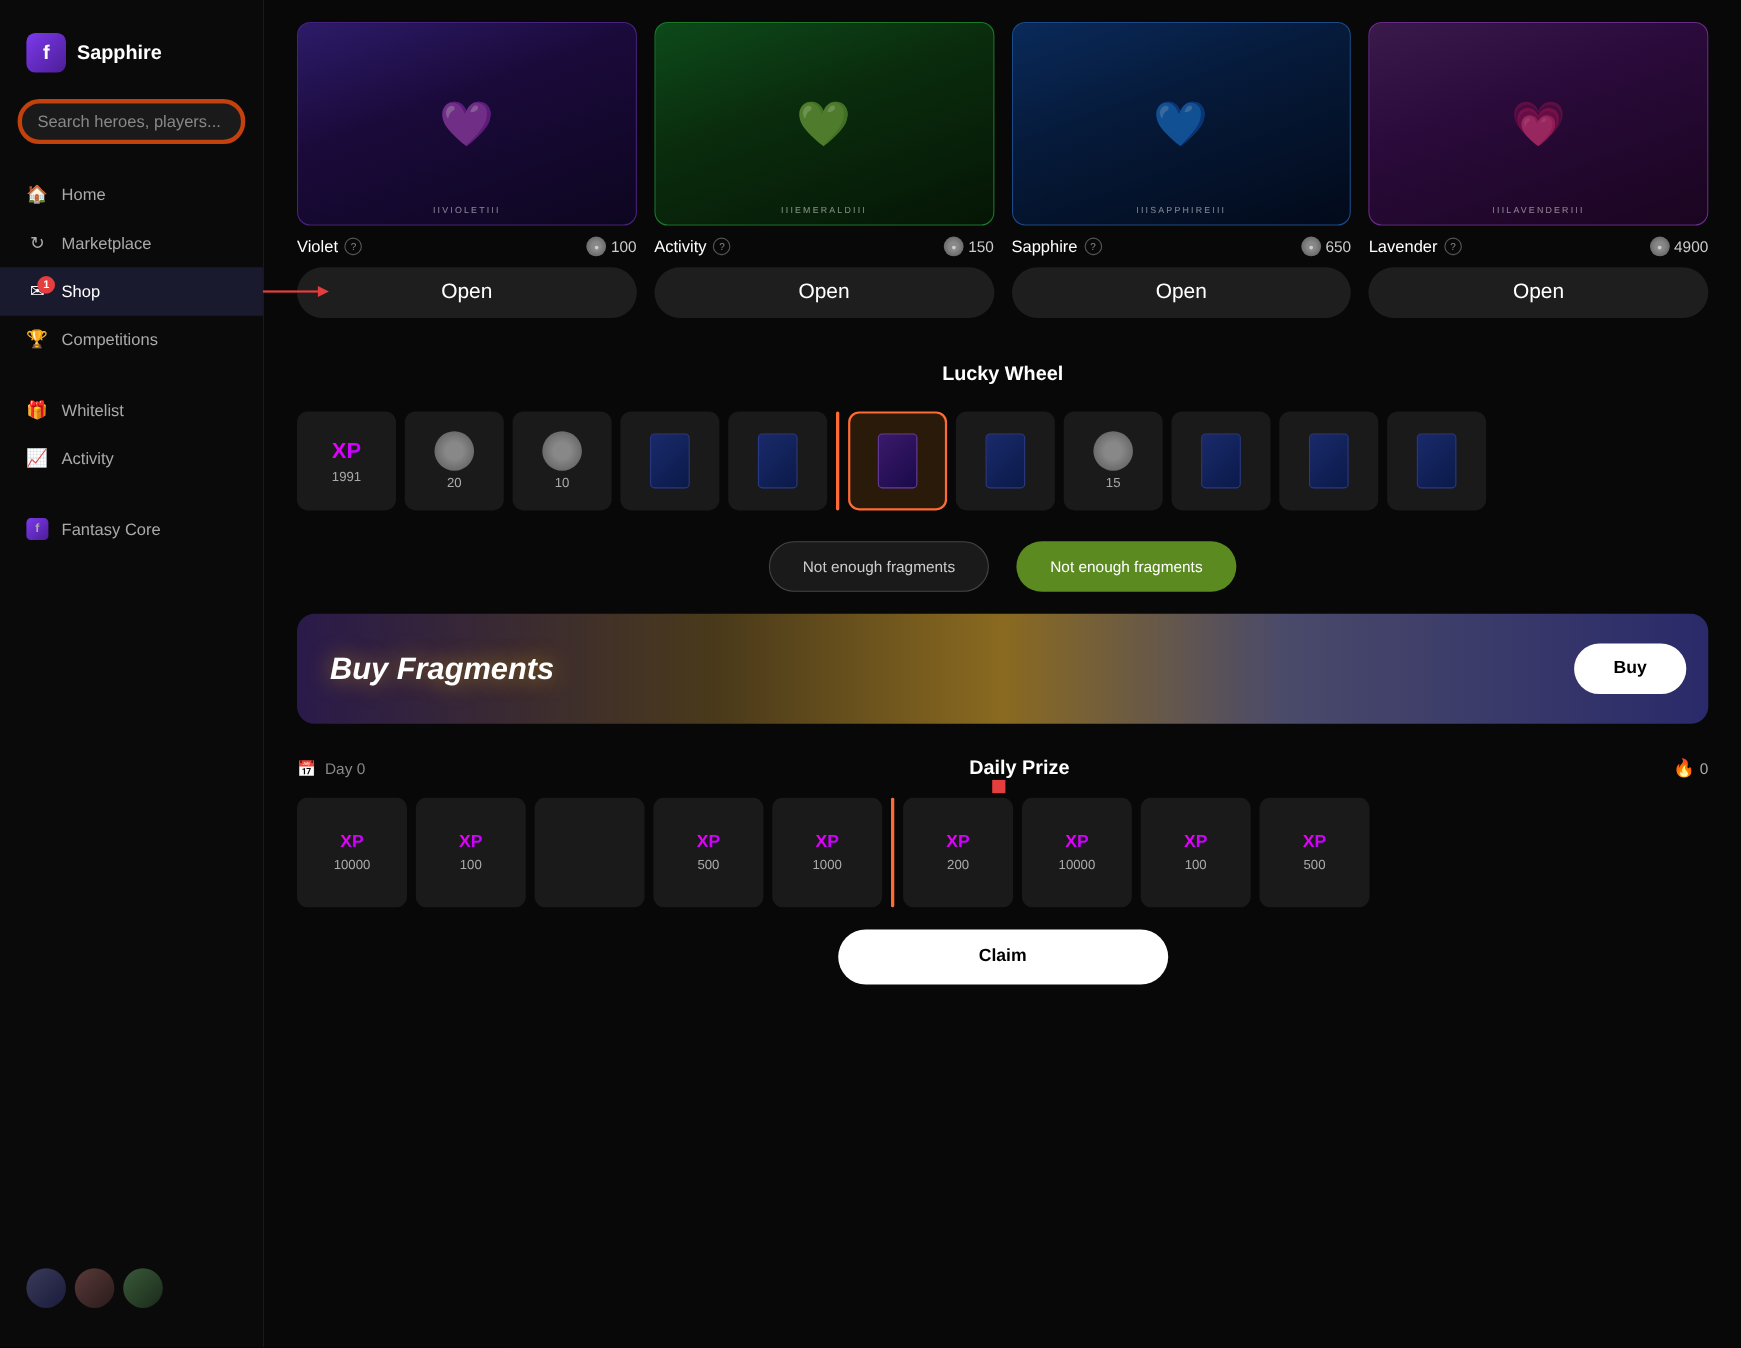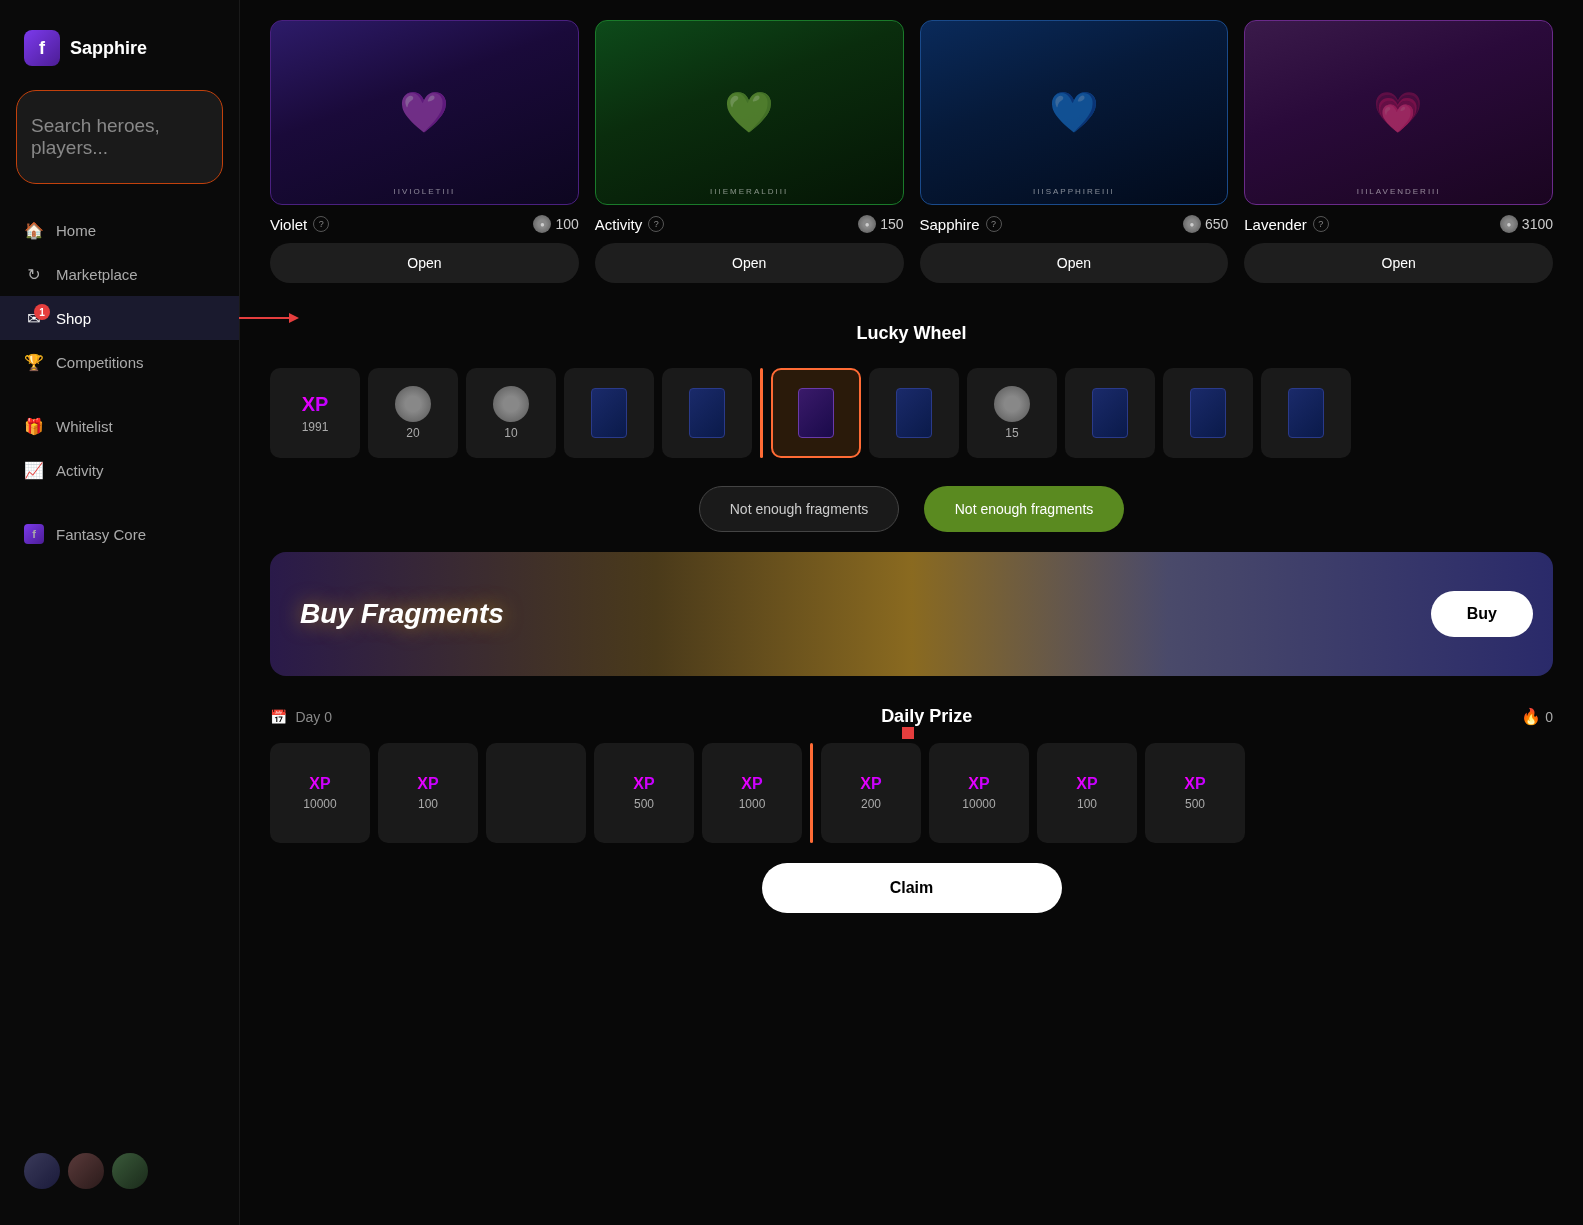--- a/index.html
+++ b/index.html
@@ -43,25 +43,25 @@
       color: #fff;
     }
     .logo-text {
       font-size: 18px;
       font-weight: 600;
       color: #fff;
     }
     .search-bar {
       margin: 0 16px 24px;
       background: #1a1a1a;
-      border: 1px solid #c2410c;
+      border: 4px solid #c2410c;
       border-radius: 20px;
-      padding: 24px 14px;
+      padding: 8px 14px;
       color: #888;
-      font-size: 19px;
+      font-size: 15px;
       cursor: text;
     }
     .nav-item {
       display: flex;
       align-items: center;
       gap: 12px;
       padding: 12px 24px;
       cursor: pointer;
       position: relative;
       font-size: 15px;
@@ -229,21 +229,21 @@
       color: #888;
       cursor: pointer;
     }
     .open-btn {
       width: 100%;
       padding: 12px;
       border-radius: 24px;
       border: none;
       background: #1e1e1e;
       color: #fff;
-      font-size: 14px;
+      font-size: 19px;
       font-weight: 500;
       cursor: pointer;
     }
 
     
     .section-title {
       font-size: 18px;
       font-weight: 700;
       text-align: center;
       margin: 30px 0 16px;
@@ -332,21 +332,21 @@
       font-size: 14px;
       font-weight: 500;
       cursor: pointer;
       min-width: 200px;
     }
 
     
     .buy-banner {
       border-radius: 16px;
       overflow: hidden;
-      height: 124px;
+      height: 100px;
       position: relative;
       display: flex;
       align-items: center;
       margin: 10px 0 30px;
       background: linear-gradient(90deg, #2a1a4a 0%, #4a3a1a 30%, #8a6a20 50%, #4a4a6a 70%, #2a2a6a 100%);
     }
     .buy-banner-text {
       font-size: 28px;
       font-weight: 900;
       font-style: italic;
@@ -572,21 +572,21 @@
         </div>
         <span class="pack-label">IIILAVENDERIII</span>
       </div>
       <div class="pack-info">
         <div style="display:flex;align-items:center;gap:6px;">
           <span class="pack-name">Lavender</span>
           <span class="pack-info-icon">?</span>
         </div>
         <div class="pack-price">
           <div class="coin-icon">●</div>
-          <span>3100</span>
+          <span>4900</span>
         </div>
       </div>
       <button class="open-btn">Open</button>
     </div>
   </div>
 
   <div class="section-title">Lucky Wheel</div>
 
   <div class="wheel-strip">
 

